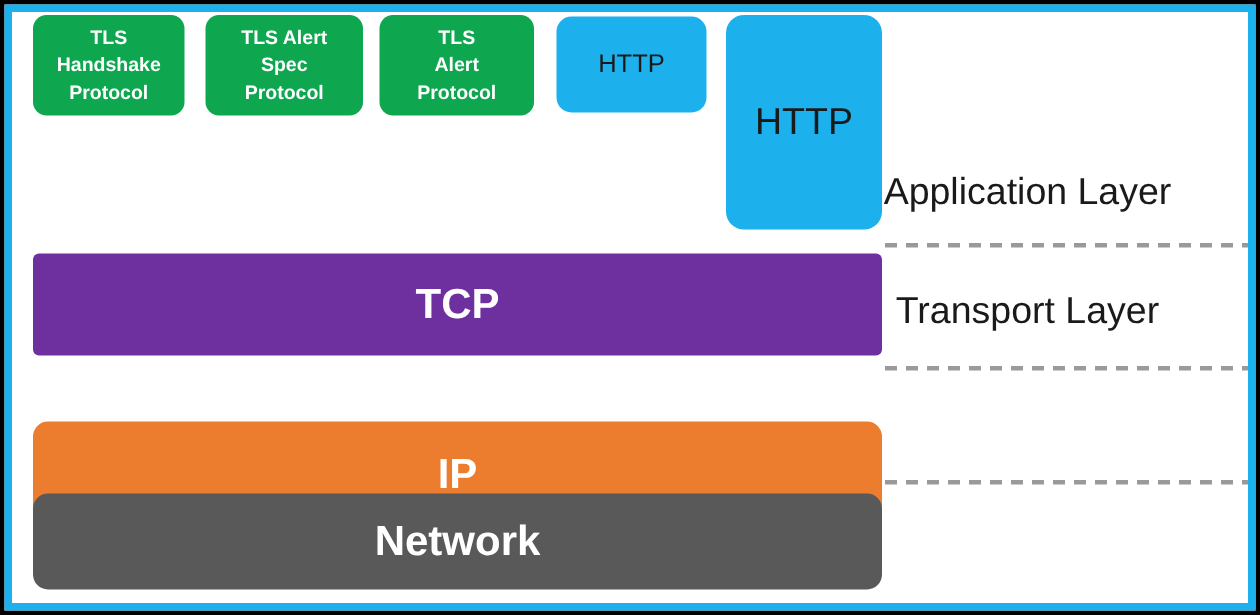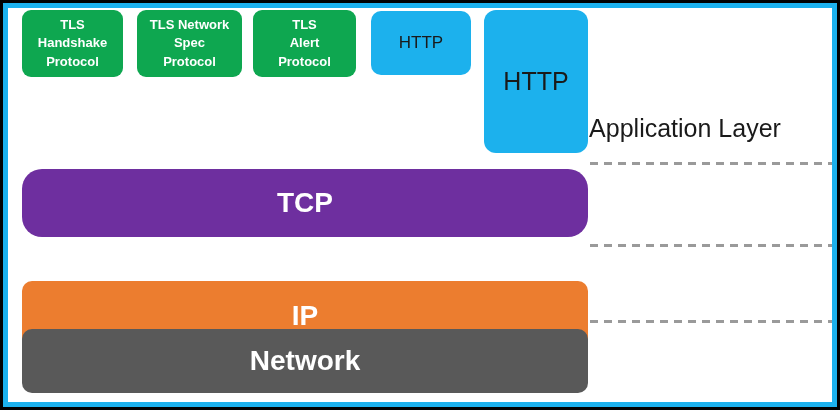--- a/index.html
+++ b/index.html
@@ -42,21 +42,21 @@
     border-radius: 9px;
   }
   .box-blue {
     background: #1cb1ed;
     color: #1a1a1a;
     border-radius: 10px;
   }
   .box-purple {
     background: #6e2f9f;
     color: #ffffff;
-    border-radius: 20px;
+    border-radius: 4px;
   }
   .box-orange {
     background: #ec7d2f;
     color: #ffffff;
     border-radius: 10px;
   }
   .box-gray {
     background: #595959;
     color: #ffffff;
     border-radius: 10px;
@@ -109,21 +109,21 @@
 <body>
 
 <div class="frame">
   <div class="inner-panel"></div>
   <div class="layer-coords">
 
     <div class="box box-green small-label tls-handshake">TLS
 Handshake
 Protocol</div>
 
-    <div class="box box-green small-label tls-change">TLS Network
+    <div class="box box-green small-label tls-change">TLS Alert
 Spec
 Protocol</div>
 
     <div class="box box-green small-label tls-alert">TLS
 Alert
 Protocol</div>
 
     <div class="box box-blue http-small-label http-small">HTTP</div>
 
     <div class="box box-blue http-tall-label http-tall">HTTP</div>
@@ -132,20 +132,21 @@
     <div class="box box-purple big-label tcp-box">TCP</div>
 
     <div class="box box-orange big-label ip-box">IP</div>
 
     <div class="box box-gray big-label network-box">Network</div>
 
     <div class="layer-label lbl-application">Application Layer</div>
 
     <div class="divider div-1"></div>
 
+    <div class="layer-label lbl-transport">Transport Layer</div>
 
     <div class="divider div-2"></div>
 
 
     <div class="divider div-3"></div>
 
 
   </div>
 </div>
 

